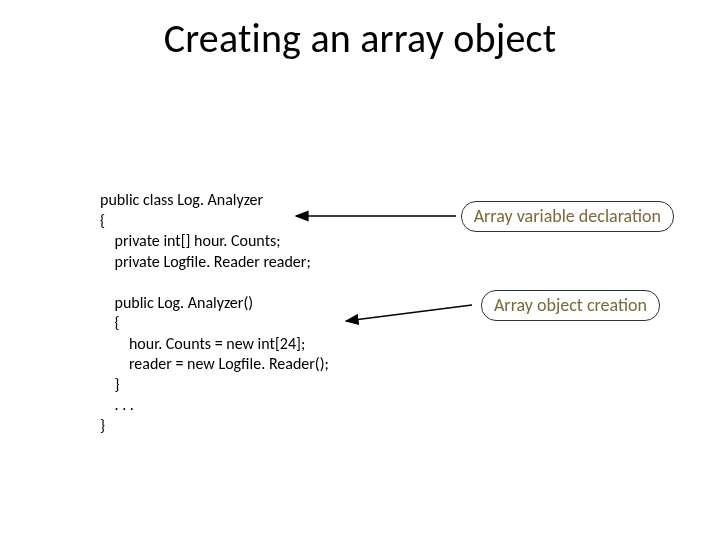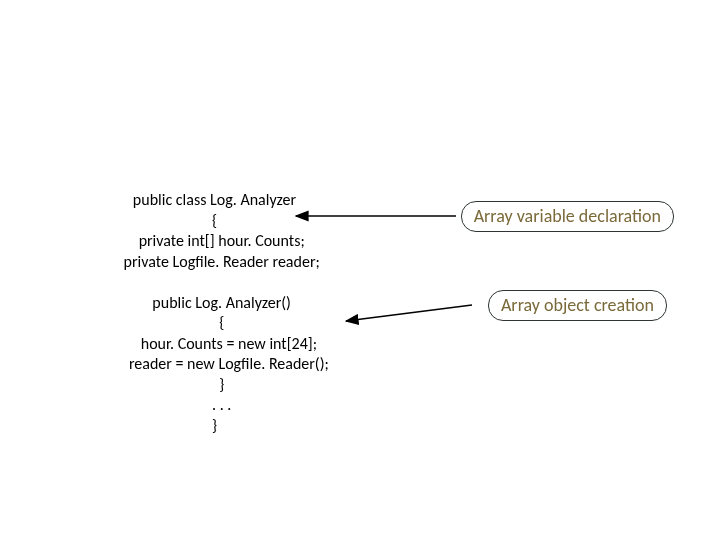--- a/index.html
+++ b/index.html
@@ -29,44 +29,44 @@
     letter-spacing: 0.2px;
   }
   .code {
     position: absolute;
     left: 100px;
     top: 170px;
     font-size: 16px;
     line-height: 1.28;
     white-space: pre;
     font-family: Calibri, Arial, sans-serif;
-    text-align: center;
   }
   .callout {
     position: absolute;
     border: 1px solid #2f3436;
     border-radius: 15px;
     padding: 3px 12px 4px;
     font-size: 18px;
     color: #7a6a3a;
     background: #fff;
   }
   #callout1 { top: 201px; right: 46px; }
-  #callout2 { top: 290px; right: 53px; }
+  #callout2 { top: 290px; right: 60px; }
   .arrow-svg {
     position: absolute;
     overflow: visible;
     pointer-events: none;
   }
 </style>
 </head>
 <body>
 
 <div class="slide">
 
+  <div class="title">Creating an array object</div>
 
   <div class="code">
 <span>public class Log. Analyzer</span>
 <span>{</span>
 <span>    private int[] hour. Counts;</span>
 <span>    private Logfile. Reader reader;</span>
 <span></span>
 <span>    public Log. Analyzer()</span>
 <span>    {</span>
 <span>        hour. Counts = new int[24];</span>

